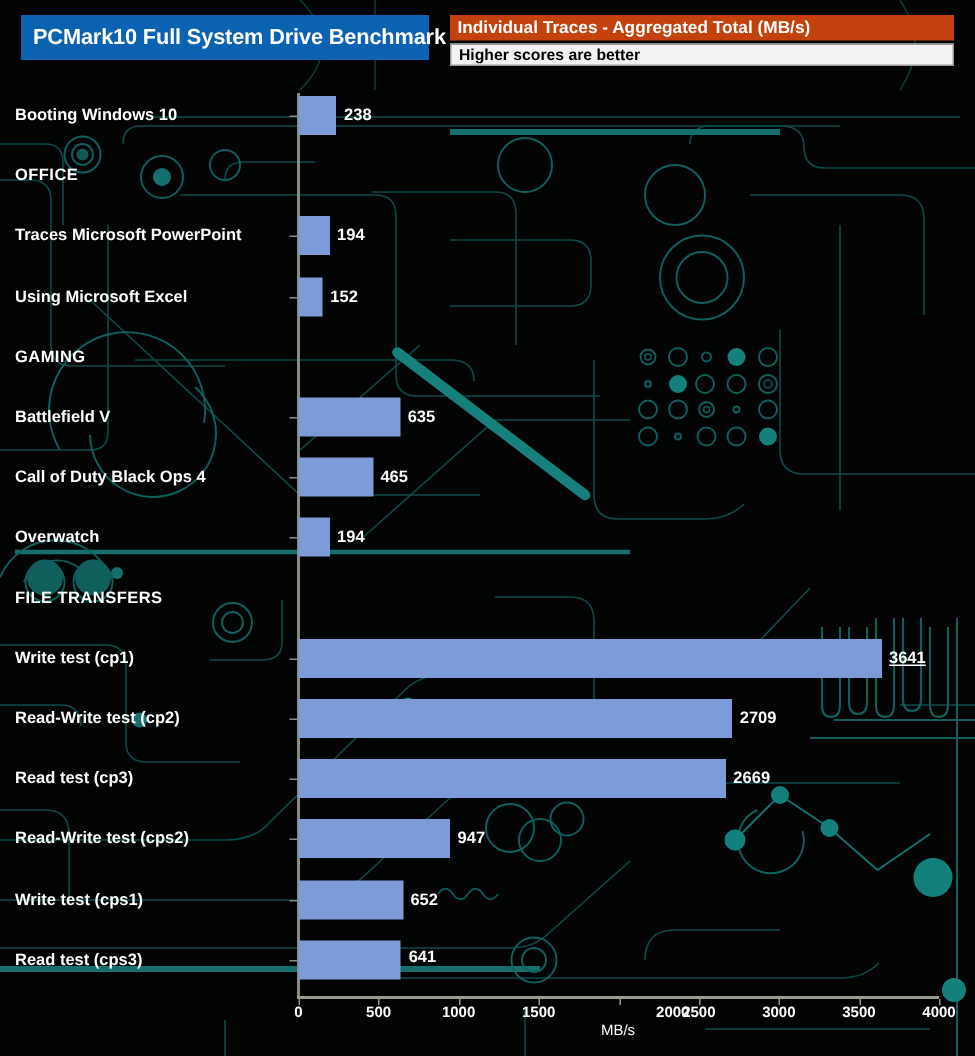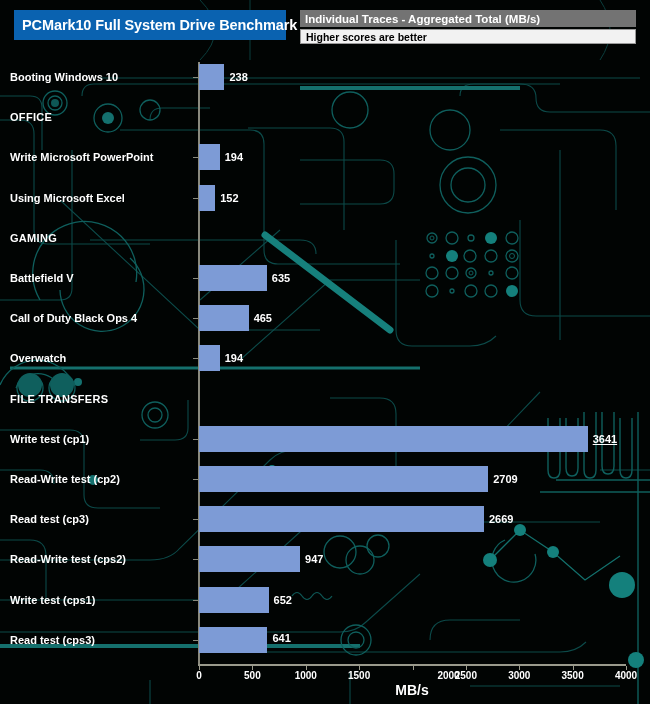--- a/index.html
+++ b/index.html
@@ -16,21 +16,21 @@
   
   .hdr-title{
     position:absolute;left:14px;top:10px;width:272px;height:30px;
     background:#0a62b0;display:flex;align-items:center;
     padding-left:8px;box-sizing:border-box;
     font-size:14.5px;font-weight:bold;color:#ffffff;letter-spacing:-0.1px;
     white-space:nowrap;
   }
   .hdr-sub1{
     position:absolute;left:300px;top:10px;width:336px;height:17px;
-    background:#737373;color:#fff;font-size:11.5px;font-weight:bold;
+    background:#c2410c;color:#fff;font-size:11.5px;font-weight:bold;
     display:flex;align-items:center;padding-left:5px;box-sizing:border-box;
     white-space:nowrap;
   }
   .hdr-sub2{
     position:absolute;left:300px;top:29px;width:336px;height:15px;
     background:#f2f2f2;color:#000;font-size:10.5px;font-weight:bold;
     display:flex;align-items:center;padding-left:5px;box-sizing:border-box;
     border:1px solid #9a9a9a;white-space:nowrap;
   }
 
@@ -48,21 +48,21 @@
     position:absolute;left:193px;width:5px;height:1px;background:#8a8a7e;
   }
   .tick-x{
     position:absolute;top:666px;width:1px;height:4px;background:#9a9a8c;
   }
   .xlab{
     position:absolute;top:670px;font-size:10px;font-weight:bold;color:#ffffff;
     transform:translateX(-50%);white-space:nowrap;
   }
   .xaxis-title{
-    position:absolute;top:682px;left:412px;font-size:14px;font-weight:bold;
+    position:absolute;top:682px;left:412px;font-size:10px;font-weight:normal;
     color:#ffffff;transform:translateX(-50%);
   }
 
   .cat-label{
     position:absolute;font-size:11px;font-weight:bold;color:#ffffff;
     white-space:nowrap;transform:translateY(-50%);
   }
   .sec-label{
     position:absolute;font-size:11px;font-weight:bold;color:#ffffff;
     white-space:nowrap;transform:translateY(-50%);letter-spacing:0.3px;
@@ -237,21 +237,21 @@
 
   <div id="plot">
     <div class="axis-line"></div>
     <div class="axis-x"></div>
   <div class="tick-y" style="top: 77px;"></div>
       <div class="cat-label" style="top: 77px; left: 10px;">Booting Windows 10</div>
       <div class="bar" style="top: 77px; width: 25.4065px; background: rgb(125, 155, 214);"></div>
       <div class="bar-val" style="top: 77px; left: 229.406px;">238</div>
       <div class="sec-label" style="left: 10px; top: 117.2px;">OFFICE</div>
       <div class="tick-y" style="top: 157.4px;"></div>
-      <div class="cat-label" style="top: 157.4px; left: 10px;">Write Microsoft PowerPoint</div>
+      <div class="cat-label" style="top: 157.4px; left: 10px;">Traces Microsoft PowerPoint</div>
       <div class="bar" style="top: 157.4px; width: 20.7095px; background: rgb(125, 155, 214);"></div>
       <div class="bar-val" style="top: 157.4px; left: 224.709px;">194</div>
       <div class="tick-y" style="top: 197.6px;"></div>
       <div class="cat-label" style="top: 197.6px; left: 10px;">Using Microsoft Excel</div>
       <div class="bar" style="top: 197.6px; width: 16.226px; background: rgb(125, 155, 214);"></div>
       <div class="bar-val" style="top: 197.6px; left: 220.226px;">152</div>
       <div class="sec-label" style="left: 10px; top: 237.8px;">GAMING</div>
       <div class="tick-y" style="top: 278px;"></div>
       <div class="cat-label" style="top: 278px; left: 10px;">Battlefield V</div>
       <div class="bar" style="top: 278px; width: 67.7862px; background: rgb(125, 155, 214);"></div>

